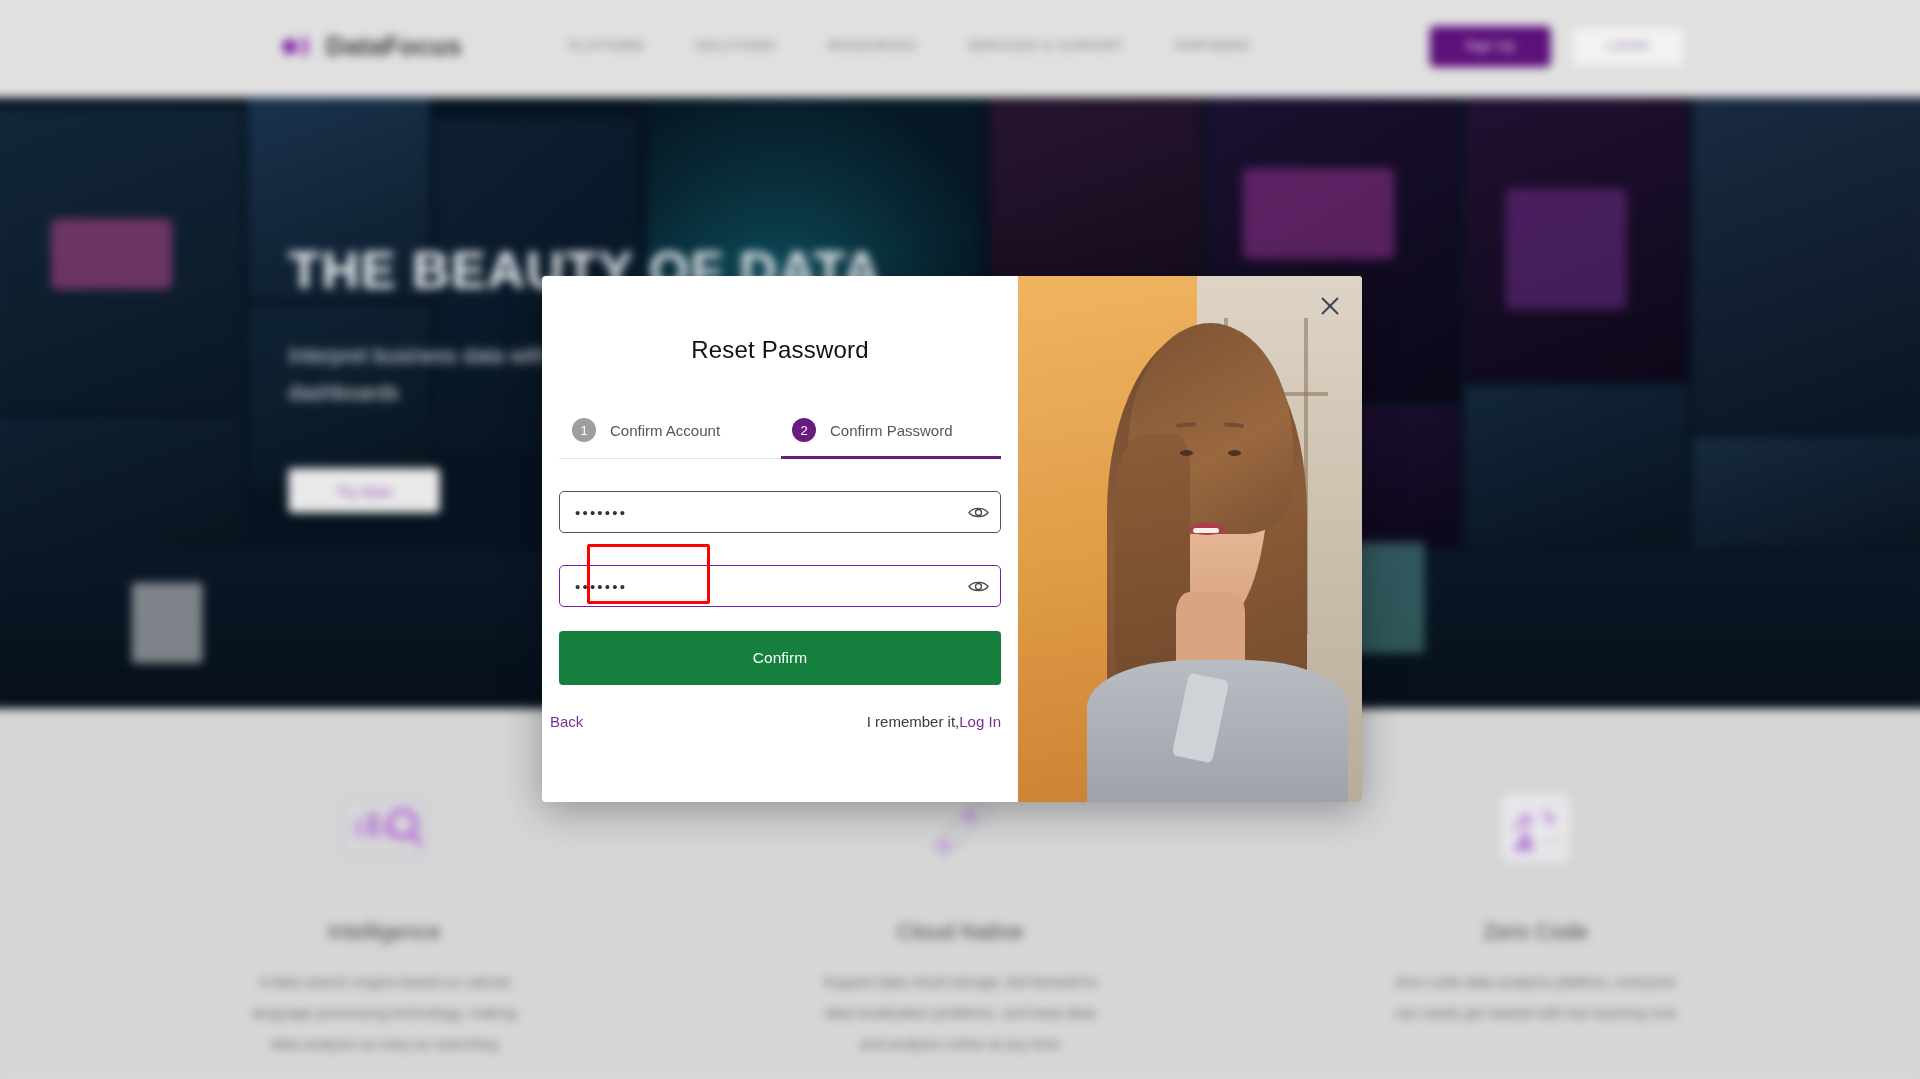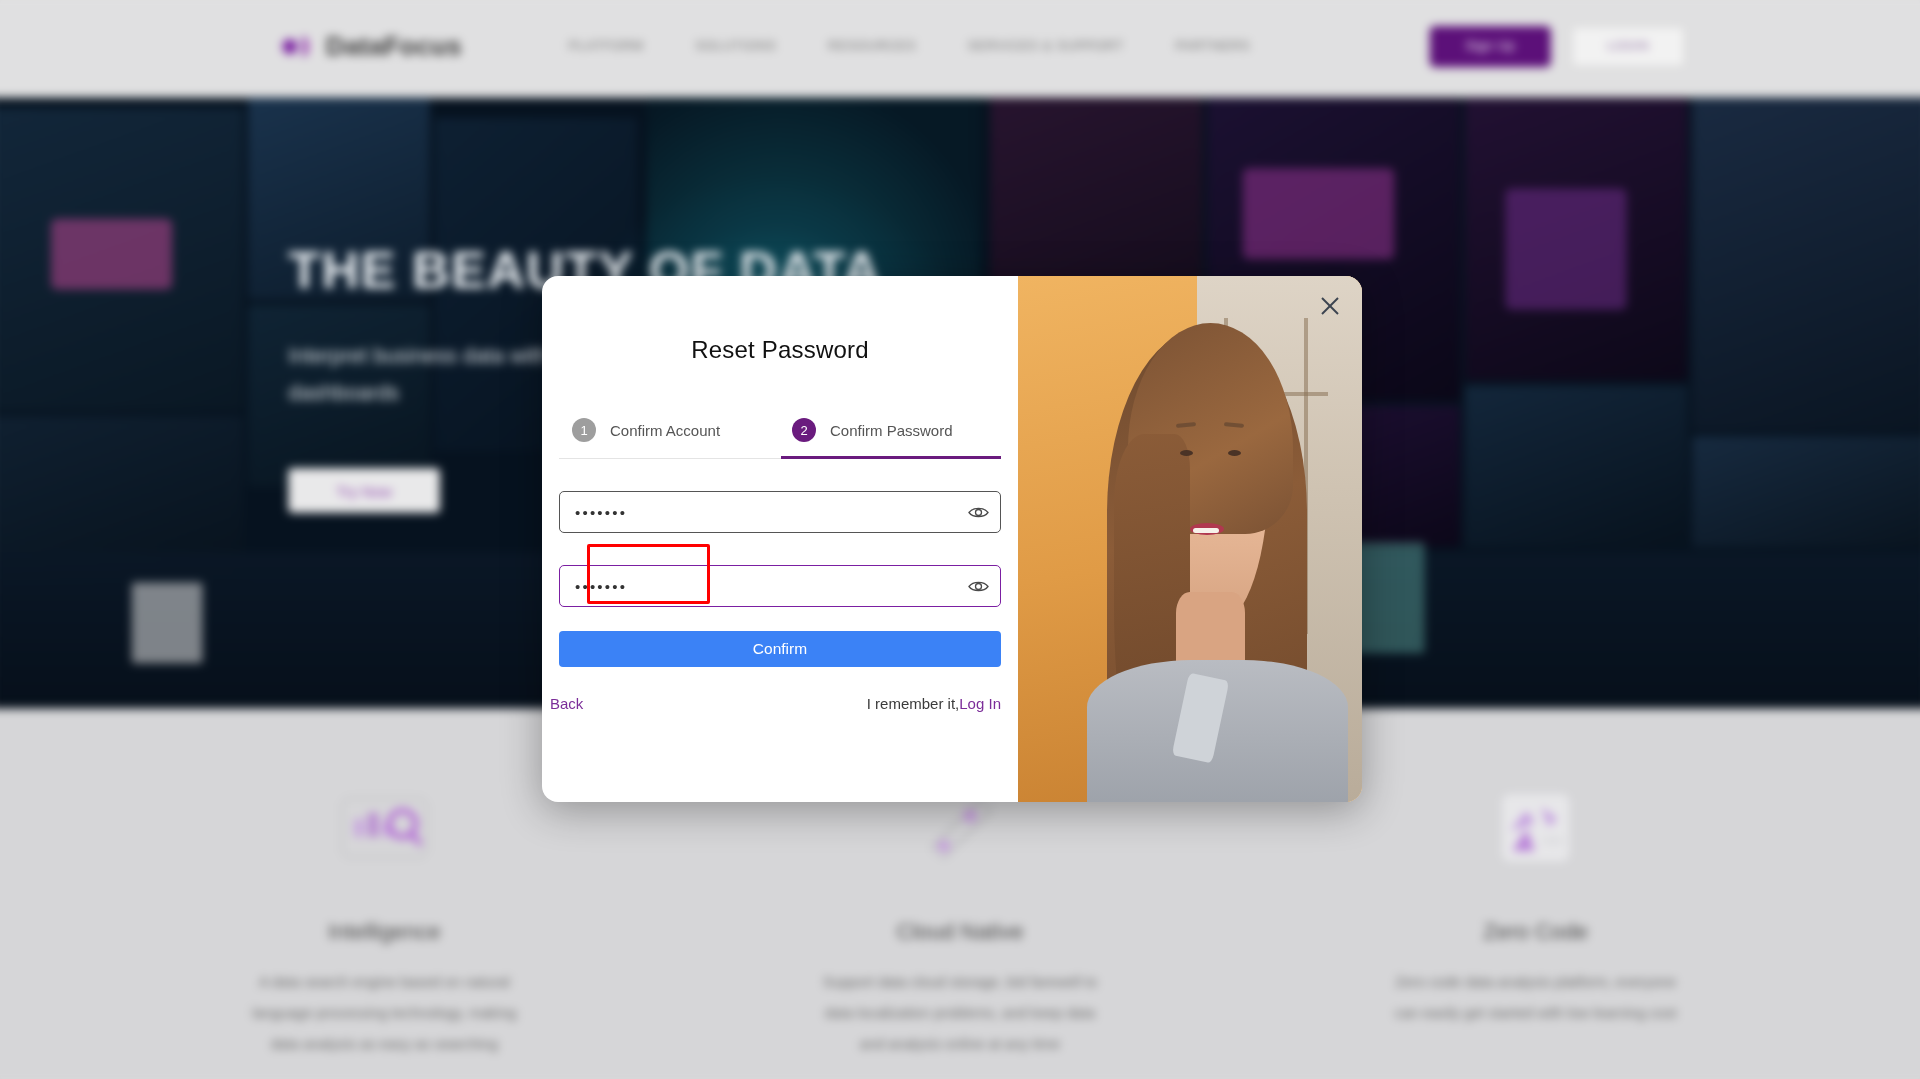--- a/index.html
+++ b/index.html
@@ -83,21 +83,21 @@
     background: #d6d6d8; display: flex; justify-content: center; gap: 180px; padding-top: 70px;
   }
   .feature { width: 390px; text-align: center; }
   .feature-icon { height: 96px; display: flex; align-items: center; justify-content: center; }
   .feature-title { margin-top: 42px; font-size: 22px; color: #4a4a4a; }
   .feature-desc { margin-top: 22px; font-size: 14.5px; color: #6e6e6e; line-height: 2.1; }
 
   
   .modal {
     position: absolute; left: 542px; top: 276px; width: 820px; height: 526px;
-    background: #fff; border-radius: 16px; overflow: hidden;
+    background: #fff; border-radius: 4px; overflow: hidden;
     box-shadow: 0 8px 40px rgba(0,0,0,.32);
     display: flex;
   }
   .modal-left { width: 476px; position: relative; }
   .modal-title {
     margin-top: 60px; text-align: center; font-size: 24px; color: #111; letter-spacing: .2px;
   }
   .steps { margin-top: 54px; display: flex; padding: 0 17px; }
   .step { flex: 1; display: flex; align-items: center; gap: 14px; padding-bottom: 17px; position: relative; }
   .step:first-child { padding-left: 13px; }
@@ -120,21 +120,21 @@
     display: flex; align-items: center; padding: 0 44px 0 15px;
   }
   .field.normal { border: 1px solid #555; }
   .field.focused { border: 1px solid #7b1fa2; }
   .field-dots { font-size: 15px; color: #333; letter-spacing: 2.2px; font-family: "Liberation Sans", sans-serif; }
   .eye-btn {
     position: absolute; right: 12px; top: 50%; transform: translateY(-50%);
     width: 22px; height: 22px; display: flex; align-items: center; justify-content: center;
   }
   .btn-confirm {
-    margin: 24px 17px 0 17px; height: 36px; background: #3b82f6; border-radius: 4px;
+    margin: 24px 17px 0 17px; height: 54px; background: #15803d; border-radius: 4px;
     color: #fff; font-size: 15.5px; display: flex; align-items: center; justify-content: center;
   }
   .modal-foot {
     margin: 28px 17px 0 8px; display: flex; align-items: center; justify-content: space-between;
     font-size: 15px;
   }
   .link-purple { color: #7b2d99; }
   .foot-right { color: #3b3b3b; }
 
   

